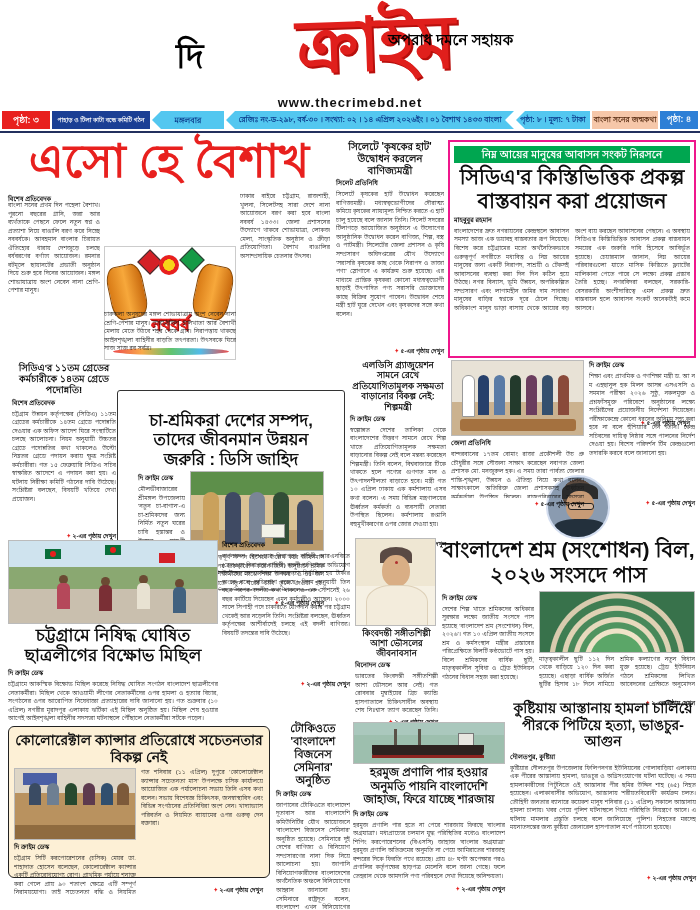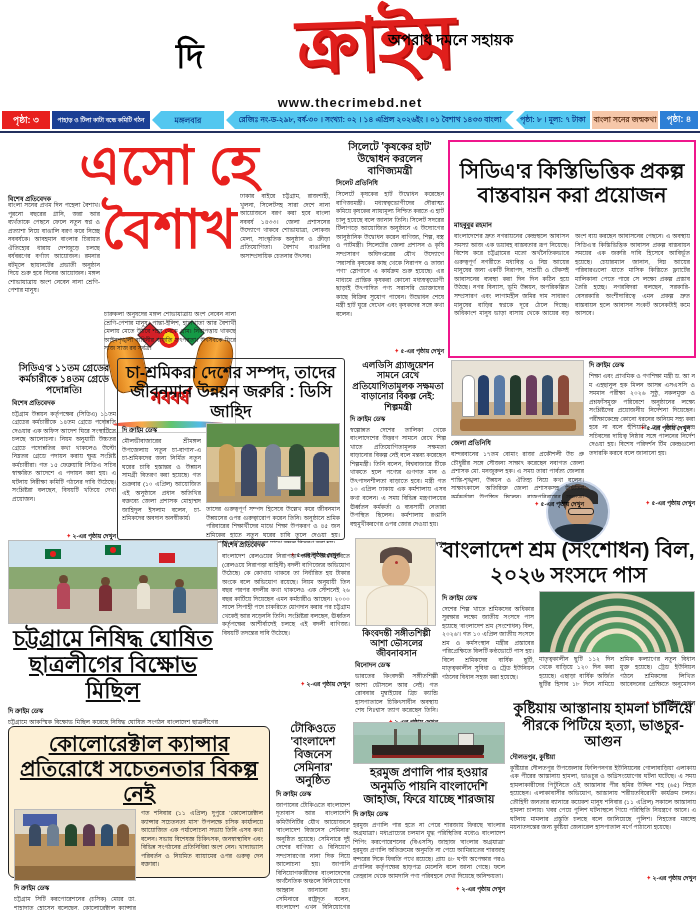--- a/index.html
+++ b/index.html
@@ -31,21 +31,21 @@
   
   .hl{font-weight:bold;color:#0d0d0d;text-align:center;line-height:1.18;}
   .hl-red{color:#e8201e;}
   .kicker{background:#00a650;color:#fff;font-weight:bold;text-align:center;font-size:10.5px;
           padding:2px 1px;line-height:1.2;}
   .byline{font-weight:bold;font-size:6.5px;color:#000;margin:2px 0 1px 0;}
   .body-text{font-size:6px;line-height:1.42;text-align:justify;color:#1c1c1c;overflow:hidden;}
   .see{font-size:6px;font-weight:bold;text-align:right;color:#000;margin-top:1px;}
   .see .ic{color:#e8201e;font-size:6.5px;margin-right:1px;}
   .cols2{column-count:2;column-gap:6px;}
-  .boxed{border:1px solid #333;border-radius:3px;padding:4px;box-sizing:border-box;}
+  .boxed{border:1px solid #333;border-radius:3px;padding:20px;box-sizing:border-box;margin-top:32px;}
   
   .ph{position:relative;overflow:hidden;border:1px solid #bbb;box-sizing:border-box;}
   .ph div{position:absolute;}
   
   #g-nb{left:96px;top:58px;width:132px;height:114px;background:#fff;border:1px solid #ccc;}
   .drum{width:34px;height:52px;background:linear-gradient(90deg,#d97b16,#f7a83b 50%,#c96a0e);
         border-radius:10px/18px;border:1px solid #8a4a06;}
   .kite{width:16px;height:16px;transform:rotate(45deg);border:1px solid #333;}
   .nb-line1{font-size:20px;font-weight:bold;color:#f7941d;text-shadow:1px 1px 0 #c05b00;width:100%;text-align:center;top:38px;}
   .nb-line2{font-size:17px;font-weight:bold;color:#e8201e;text-shadow:1px 1px 0 #8e0f0c;width:100%;text-align:center;top:64px;}
@@ -85,48 +85,48 @@
   .mperson{top:14px;width:12px;height:22px;border-radius:6px 6px 0 0;}
   .banner-s{left:8px;top:4px;width:34px;height:12px;background:#4a5fa5;}
   
   #ph-ship{background:linear-gradient(180deg,#aac8bd 0 30%,#9dbfae 30%);}
   .hull{left:18px;top:22px;width:112px;height:12px;background:#2e2320;border-radius:0 0 6px 4px;}
   .hullred{left:18px;top:32px;width:112px;height:3px;background:#8e2420;}
   .bridge{left:104px;top:10px;width:14px;height:13px;background:#e8e6e0;border:1px solid #777;}
   .crane{left:40px;top:6px;width:3px;height:17px;background:#5a5248;}
   
   #a-boishakh{left:8px;top:134px;width:322px;height:226px;}
-  #a-boishakh .hl{font-size:54px;}
+  #a-boishakh .hl{font-size:46px;}
   #a-sylhet{left:336px;top:141px;width:108px;height:216px;}
   #a-sylhet .hl{font-size:10px;}
   #a-cda{left:448px;top:140px;width:248px;height:218px;border:2px solid #ef168c;padding:4px;box-sizing:border-box;}
-  #a-cda .hl{font-size:20.5px;margin:13px 0;}
+  #a-cda .hl{font-size:20.5px;margin:2px 0;}
   #a-grade{left:12px;top:362px;width:104px;height:176px;}
   #a-grade .hl{font-size:9.5px;}
   #a-tea{left:117px;top:358px;width:228px;height:182px;}
   #a-tea .hl{font-size:16.5px;}
   #a-shilpo{left:350px;top:360px;width:96px;height:180px;}
   #a-shilpo .hl{font-size:8.8px;}
   #a-bomang{left:451px;top:360px;width:133px;height:180px;}
   #a-bomang .hl{font-size:12.5px;margin-top:2px;}
   #a-ssc{left:589px;top:358px;width:106px;height:182px;}
   #a-ssc .hl{font-size:9.5px;}
   #a-chhatra{left:8px;top:540px;width:210px;height:184px;}
-  #a-chhatra .hl{font-size:22px;margin-top:2px;text-decoration:underline;}
+  #a-chhatra .hl{font-size:17px;margin-top:2px;}
   #a-rnb{left:222px;top:538px;width:128px;height:186px;}
   #a-rnb .hl{font-size:13px;}
   #a-asha{left:355px;top:538px;width:83px;height:186px;}
   #a-asha .hl{font-size:8.6px;margin-top:2px;}
   #a-labour{left:442px;top:538px;width:253px;height:160px;}
   #a-labour .hl{font-size:21px;}
   #a-kushtia{left:510px;top:700px;width:186px;height:176px;}
   #a-kushtia .hl{font-size:14px;}
   #a-cancer{left:8px;top:726px;width:262px;height:152px;background:#fdf0d6;border:1.5px solid #222;
             border-radius:6px;padding:5px;box-sizing:border-box;}
-  #a-cancer .hl{font-size:21px;text-decoration:underline;}
+  #a-cancer .hl{font-size:14px;}
   #a-tokyo{left:276px;top:722px;width:74px;height:160px;}
   #a-tokyo .hl{font-size:11px;}
   #a-ship{left:353px;top:722px;width:152px;height:166px;}
   #a-ship .hl{font-size:11.5px;margin-top:2px;}
   .row{display:flex;gap:5px;}
 </style>
 </head>
 <body>
 
 <div id="page">
@@ -165,20 +165,21 @@
   </div>
 
   <div class="abs" id="a-sylhet">
     <div class="hl">সিলেটে 'কৃষকের হাট' উদ্বোধন করলেন বাণিজ্যমন্ত্রী</div>
     <div class="byline">সিলেট প্রতিনিধি</div>
     <p class="body-text" style="height:155px;margin:0;">সিলেটে কৃষকের হাট উদ্বোধন করেছেন বাণিজ্যমন্ত্রী। মধ্যস্বত্বভোগীদের দৌরাত্ম্য কমিয়ে কৃষকের ন্যায্যমূল্য নিশ্চিত করতে এ হাট চালু হয়েছে বলে জানান তিনি। সিলেট সদরের টিলাগড়ে আয়োজিত অনুষ্ঠানে এ উদ্যোগের আনুষ্ঠানিক উদ্বোধন করেন বাণিজ্য, শিল্প, বস্ত্র ও পাটমন্ত্রী। সিলেটের জেলা প্রশাসন ও কৃষি সম্প্রসারণ অধিদপ্তরের যৌথ উদ্যোগে 'সরাসরি কৃষকের কাছ থেকে নিরাপদ ও তাজা পণ্য' স্লোগানে এ কার্যক্রম শুরু হয়েছে। এর মাধ্যমে প্রান্তিক কৃষকরা কোনো মধ্যস্বত্বভোগী ছাড়াই উৎপাদিত পণ্য সরাসরি ভোক্তাদের কাছে বিক্রির সুযোগ পাবেন। উদ্বোধন শেষে মন্ত্রী হাট ঘুরে দেখেন এবং কৃষকদের সঙ্গে কথা বলেন।</p>
     <div class="see"><span class="ic">✦</span><span>৫-এর পৃষ্ঠায় দেখুন</span></div>
   </div>
 
   <div class="abs" id="a-cda">
+    <div class="kicker">নিম্ন আয়ের মানুষের আবাসন সংকট নিরসনে</div>
     <div class="hl">সিডিএ'র কিস্তিভিত্তিক প্রকল্প বাস্তবায়ন করা প্রয়োজন</div>
     <div class="byline">মাহবুবুর রহমান</div>
     <p class="body-text cols2" style="height:126px;margin:0;">বাংলাদেশের দ্রুত নগরায়নের কেন্দ্রস্থলে আবাসন সমস্যা আজ এক ভয়াবহ বাস্তবতার রূপ নিয়েছে। বিশেষ করে চট্টগ্রামের মতো অর্থনৈতিকভাবে গুরুত্বপূর্ণ নগরীতে মধ্যবিত্ত ও নিম্ন আয়ের মানুষের জন্য একটি নিরাপদ, সাশ্রয়ী ও টেকসই আবাসনের ব্যবস্থা করা দিন দিন কঠিন হয়ে উঠছে। নগর বিন্যাস, ভূমি উন্নয়ন, অপরিকল্পিত সম্প্রসারণ এবং লাগামহীন জমির দাম সাধারণ মানুষের বাড়ির স্বপ্নকে দূরে ঠেলে দিচ্ছে। অধিকাংশ মানুষ ভাড়া বাসায় থেকে আয়ের বড় অংশ ব্যয় করছেন আবাসনের পেছনে। এ অবস্থায় সিডিএ'র কিস্তিভিত্তিক আবাসন প্রকল্প বাস্তবায়ন সময়ের এক জরুরি দাবি হিসেবে আবির্ভূত হয়েছে। চেয়ারম্যান জানান, নিম্ন আয়ের পরিবারগুলো যাতে মাসিক কিস্তিতে ফ্ল্যাটের মালিকানা পেতে পারে সে লক্ষ্যে প্রকল্প প্রস্তাব তৈরি হচ্ছে। নগরবিদরা বলছেন, সরকারি-বেসরকারি অংশীদারিত্বে এমন প্রকল্প দ্রুত বাস্তবায়ন হলে আবাসন সংকট অনেকটাই কমে আসবে।</p>
     <div class="abs ph" id="ph-cda" style="left:92px;top:122px;width:64px;height:64px;">
       <div class="hair"></div>
       <div class="face"></div>
       <div class="specs"></div>
       <div class="shirt"></div>
     </div>
     <div class="see"><span class="ic">✦</span><span>৫-এর পৃষ্ঠায় দেখুন</span></div>

